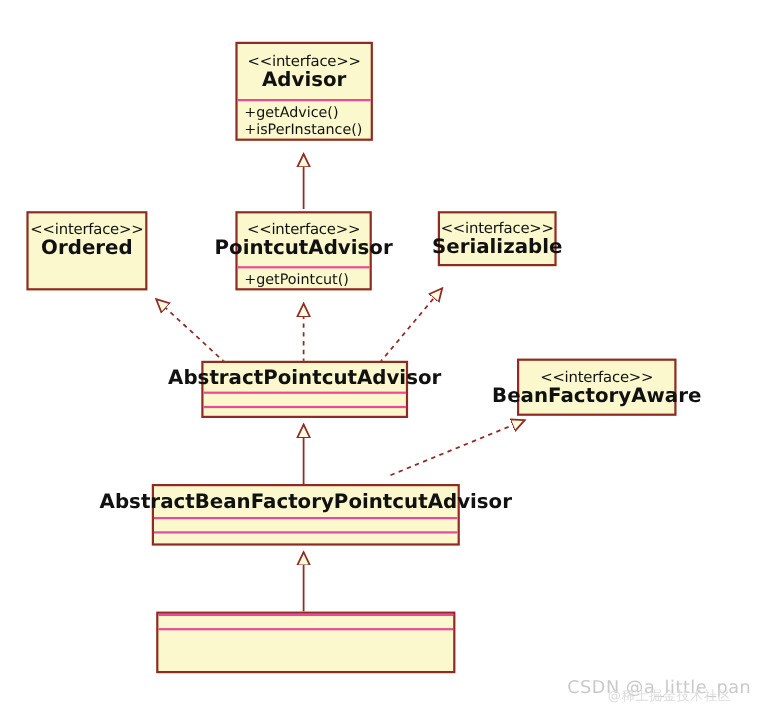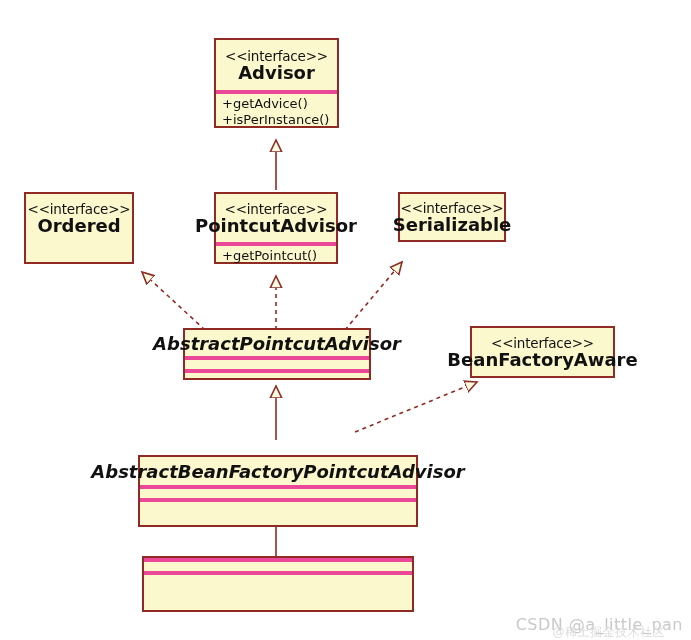--- a/index.html
+++ b/index.html
@@ -25,21 +25,21 @@
     z-index: 5;
   }
   .compartment {
     box-sizing: border-box;
     display: flex;
     flex-direction: column;
     align-items: center;
     justify-content: center;
   }
   .compartment.divided {
-    border-top: 4px solid #ec4899;
+    border-top: 2px solid #ec4899;
   }
   .compartment.members {
     align-items: flex-start;
     justify-content: center;
     padding: 2px 6px 3px 6px;
   }
   .compartment.empty-row {
     height: 13px;
   }
   .stereotype {
@@ -49,21 +49,20 @@
     letter-spacing: -0.2px;
   }
   .cls-name {
     font-size: 18px;
     font-weight: bold;
     color: #111111;
     line-height: 17px;
     white-space: nowrap;
   }
   .cls-name.italic {
-    font-style: italic;
   }
   .member {
     font-size: 13px;
     color: #111111;
     line-height: 16px;
     white-space: nowrap;
   }
   .head-pad {
     padding: 4px 8px 5px 8px;
   }
@@ -180,21 +179,21 @@
     <div class="compartment divided empty-row"></div>
   </div>
 
   <div class="uml-box" style="left:470px; top:326px; width:145px; height:52px;">
     <div class="compartment head-pad" style="height:48px;">
       <div class="stereotype">&lt;&lt;interface&gt;&gt;</div>
       <div class="cls-name">BeanFactoryAware</div>
     </div>
   </div>
 
-  <div class="uml-box" style="left:138px; top:440px; width:280px; height:72px;margin-top:15px;">
+  <div class="uml-box" style="left:138px; top:440px; width:280px; height:56px;">
     <div class="compartment" style="height:28px;">
       <div class="cls-name italic">AbstractBeanFactoryPointcutAdvisor</div>
     </div>
     <div class="compartment divided empty-row"></div>
     <div class="compartment divided empty-row"></div>
   </div>
 
   <div class="uml-box" style="left:142px; top:556px; width:272px; height:56px;">
     <div class="compartment divided empty-row"></div>
     <div class="compartment divided empty-row"></div>

